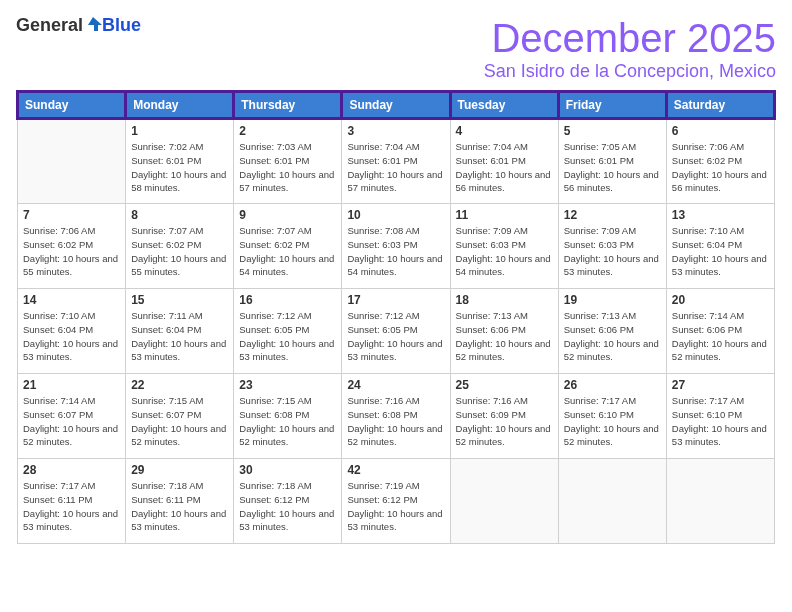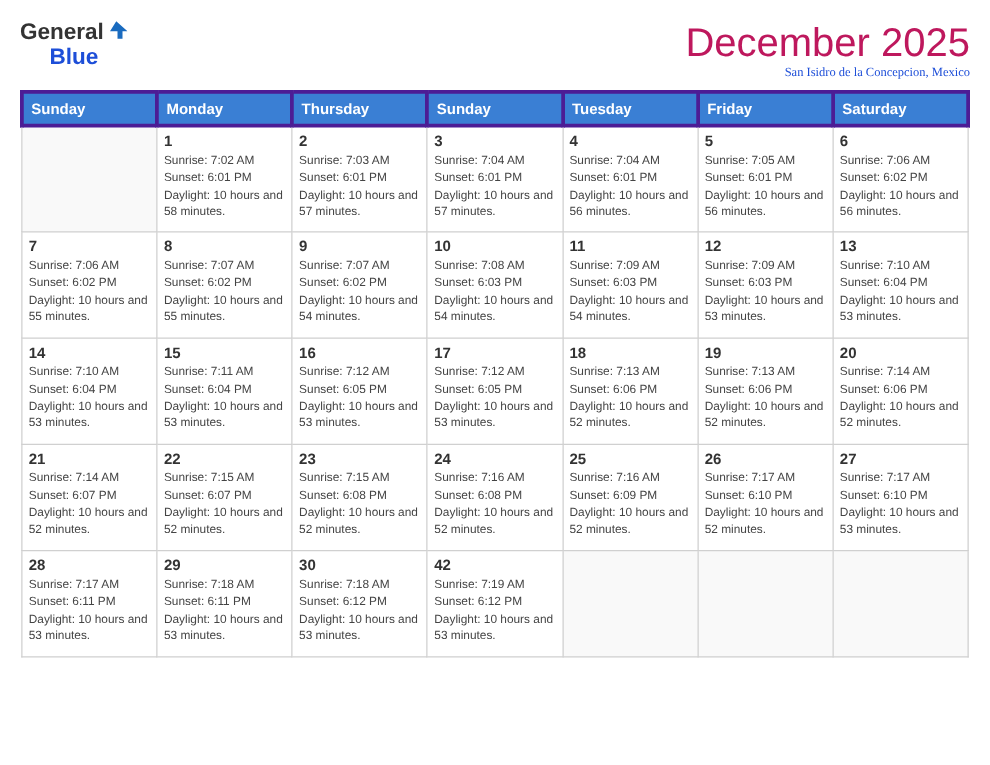--- a/index.html
+++ b/index.html
@@ -11,47 +11,46 @@
       padding: 16px;
     }
     .header {
       display: flex;
       justify-content: space-between;
       align-items: flex-start;
       margin-bottom: 8px;
     }
     .logo {
       display: flex;
-      flex-direction: column;
-      align-items: center;
+      flex-direction: row;
+      align-items: flex-start;
     }
     .logo-general {
       font-size: 18px;
       font-weight: bold;
       color: #333;
       line-height: 1.1;
     }
     .logo-blue {
       font-size: 18px;
       font-weight: bold;
       color: #1d4ed8;
       line-height: 1.1;
     }
     .title-block {
       text-align: right;
     }
     .month-title {
-      font-size: 32px;
-      color: #be185d;
+      font-size: 40px;
+      color: #8b5cf6;
       font-weight: normal;
     }
     .location-title {
-      font-size: 10px;
-      color: #1d4ed8;
-      font-family: Liberation Serif, serif;
+      font-size: 18px;
+      color: #8b5cf6;
     }
     .calendar {
       width: 100%;
       border-collapse: collapse;
       font-size: 10.5px;
     }
     .calendar thead tr th {
       background-color: #3a7fd4;
       color: #fff;
       text-align: left;

